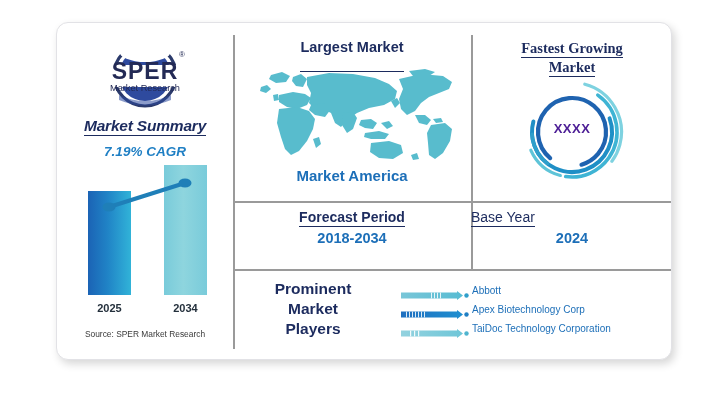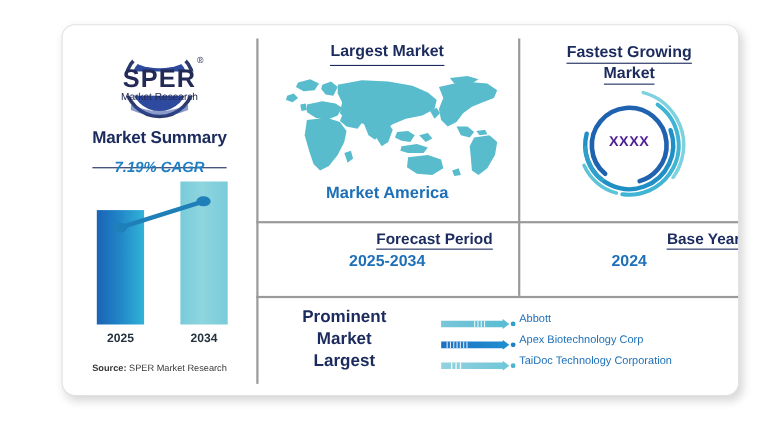--- a/index.html
+++ b/index.html
@@ -30,21 +30,21 @@
   #logo{
     position:absolute;left:30px;top:14px;width:116px;height:76px;
   }
   #market-summary{
     position:absolute;left:0;top:94px;width:176px;
     text-align:center;
     font-size:15.5px;font-weight:bold;color:#1c2b5e;
     letter-spacing:-0.2px;
   }
   #market-summary span{
-    border-bottom:1.6px solid #1c2b5e;padding-bottom:18px;
+    border-bottom:1.6px solid #1c2b5e;padding-bottom:1px;font-style:italic;
   }
   #cagr{
     position:absolute;left:0;top:121px;width:176px;
     text-align:center;
     font-size:13.5px;font-weight:bold;color:#1f7fc4;font-style:italic;
   }
 
   #chart{
     position:absolute;left:0px;top:148px;width:176px;height:150px;
   }
@@ -59,69 +59,69 @@
   }
   #label-2025{left:31px;}
   #label-2034{left:107px;}
   #trendline{position:absolute;left:0;top:0;width:176px;height:150px;}
 
   #source{
     position:absolute;left:0;top:306px;width:176px;
     text-align:center;font-size:8.4px;color:#3a3a3a;
     font-weight:bold;
   }
-  #source .src-lbl{font-weight:bold;}
+  #source .src-lbl{font-weight:normal;}
   #source .src-val{font-weight:normal;}
 
   
   .vline{position:absolute;background:#9a9a9a;width:2px;}
   .hline{position:absolute;background:#9a9a9a;height:2px;}
   #v-main{left:176px;top:12px;height:314px;}
   #v-top{left:414px;top:12px;height:166px;}
   #h-1{left:176px;top:178px;width:440px;}
   #v-mid{left:414px;top:178px;height:68px;}
   #h-2{left:176px;top:246px;width:440px;}
 
   
   #largest-head{
     position:absolute;left:176px;top:16px;width:238px;text-align:center;
     font-size:14.5px;font-weight:bold;color:#1c2b5e;
   }
-  #largest-head span{border-bottom:1.6px solid #1c2b5e;padding-bottom:4px;}
+  #largest-head span{border-bottom:1.6px solid #1c2b5e;padding-bottom:16px;}
   #worldmap{position:absolute;left:192px;top:42px;width:206px;height:96px;}
   #largest-value{
     position:absolute;left:176px;top:144px;width:238px;text-align:center;
     font-size:15px;font-weight:bold;color:#1d6fb8;
   }
 
   
   #fastest-head{
     position:absolute;left:414px;top:16px;width:202px;text-align:center;
     font-size:14.5px;font-weight:bold;color:#1c2b5e;line-height:19px;
   }
-  #fastest-head span{border-bottom:1.6px solid #1c2b5e;padding-bottom:1px;}
+  #fastest-head span{border-bottom:1.6px solid #1c2b5e;padding-bottom:1px;font-family:Liberation Serif, serif;}
   #donut{position:absolute;left:462px;top:56px;width:106px;height:106px;}
   #donut-value{
     position:absolute;left:462px;top:98px;width:106px;text-align:center;
     font-size:13px;font-weight:bold;color:#4c1d95;letter-spacing:0.5px;
   }
 
   
   #forecast-head{
     position:absolute;left:176px;top:186px;width:238px;text-align:center;
-    font-size:14px;font-weight:bold;color:#1c2b5e;padding-left:43px;
+    font-size:14px;font-weight:bold;color:#1c2b5e;
   }
   #forecast-head span{border-bottom:1.6px solid #1c2b5e;padding-bottom:1px;}
   #forecast-value{
     position:absolute;left:176px;top:207px;width:238px;text-align:center;
     font-size:14.5px;font-weight:bold;color:#1d6fb8;
   }
   #base-head{
-    position:absolute;left:414px;top:186px;width:202px;text-align:right;
-    font-size:14px;font-weight:bold;color:#1c2b5e;
+    position:absolute;left:414px;top:186px;width:202px;text-align:left;
+    font-size:14px;font-weight:normal;color:#1c2b5e;
   }
   #base-head span{border-bottom:1.6px solid #1c2b5e;padding-bottom:1px;}
   #base-value{
     position:absolute;left:414px;top:207px;width:202px;text-align:center;
     font-size:14.5px;font-weight:bold;color:#1d6fb8;
   }
 
   
   #players-title{
     position:absolute;left:176px;top:256px;width:160px;
@@ -256,26 +256,26 @@
 
       <circle cx="53" cy="53" r="49.5" fill="none" stroke="#7ed2e0" stroke-width="3.2" stroke-linecap="round" stroke-dasharray="96 215" transform="rotate(-75 53 53)"></circle>
 
       <circle cx="53" cy="53" r="40" fill="none" stroke="#2f9fcb" stroke-width="3.6" stroke-linecap="round" stroke-dasharray="34 218" transform="rotate(128 53 53)"></circle>
       <circle cx="53" cy="53" r="45" fill="none" stroke="#5ec4d8" stroke-width="3.2" stroke-linecap="round" stroke-dasharray="40 243" transform="rotate(105 53 53)"></circle>
     </svg>
   </div>
   <div id="donut-value">XXXX</div>
 
   <div id="forecast-head"><span>Forecast Period</span></div>
-  <div id="forecast-value">2025-2034</div>
+  <div id="forecast-value">2018-2034</div>
 
   <div id="base-head"><span>Base Year</span></div>
   <div id="base-value">2024</div>
 
-  <div id="players-title"><span>Prominent</span><br><span>Market</span><br><span>Largest</span></div>
+  <div id="players-title"><span>Prominent</span><br><span>Market</span><br><span>Players</span></div>
 
   <div id="players-list">
     <div class="player-row">
       <span class="player-bar">
         <svg viewBox="0 0 68 9" width="68" height="9">
           <defs>
               <linearGradient id="pgl0" x1="0" x2="1">
                 <stop offset="0" stop-color="#79c6d8"></stop>
                 <stop offset="1" stop-color="#57bcd3"></stop>
               </linearGradient>

